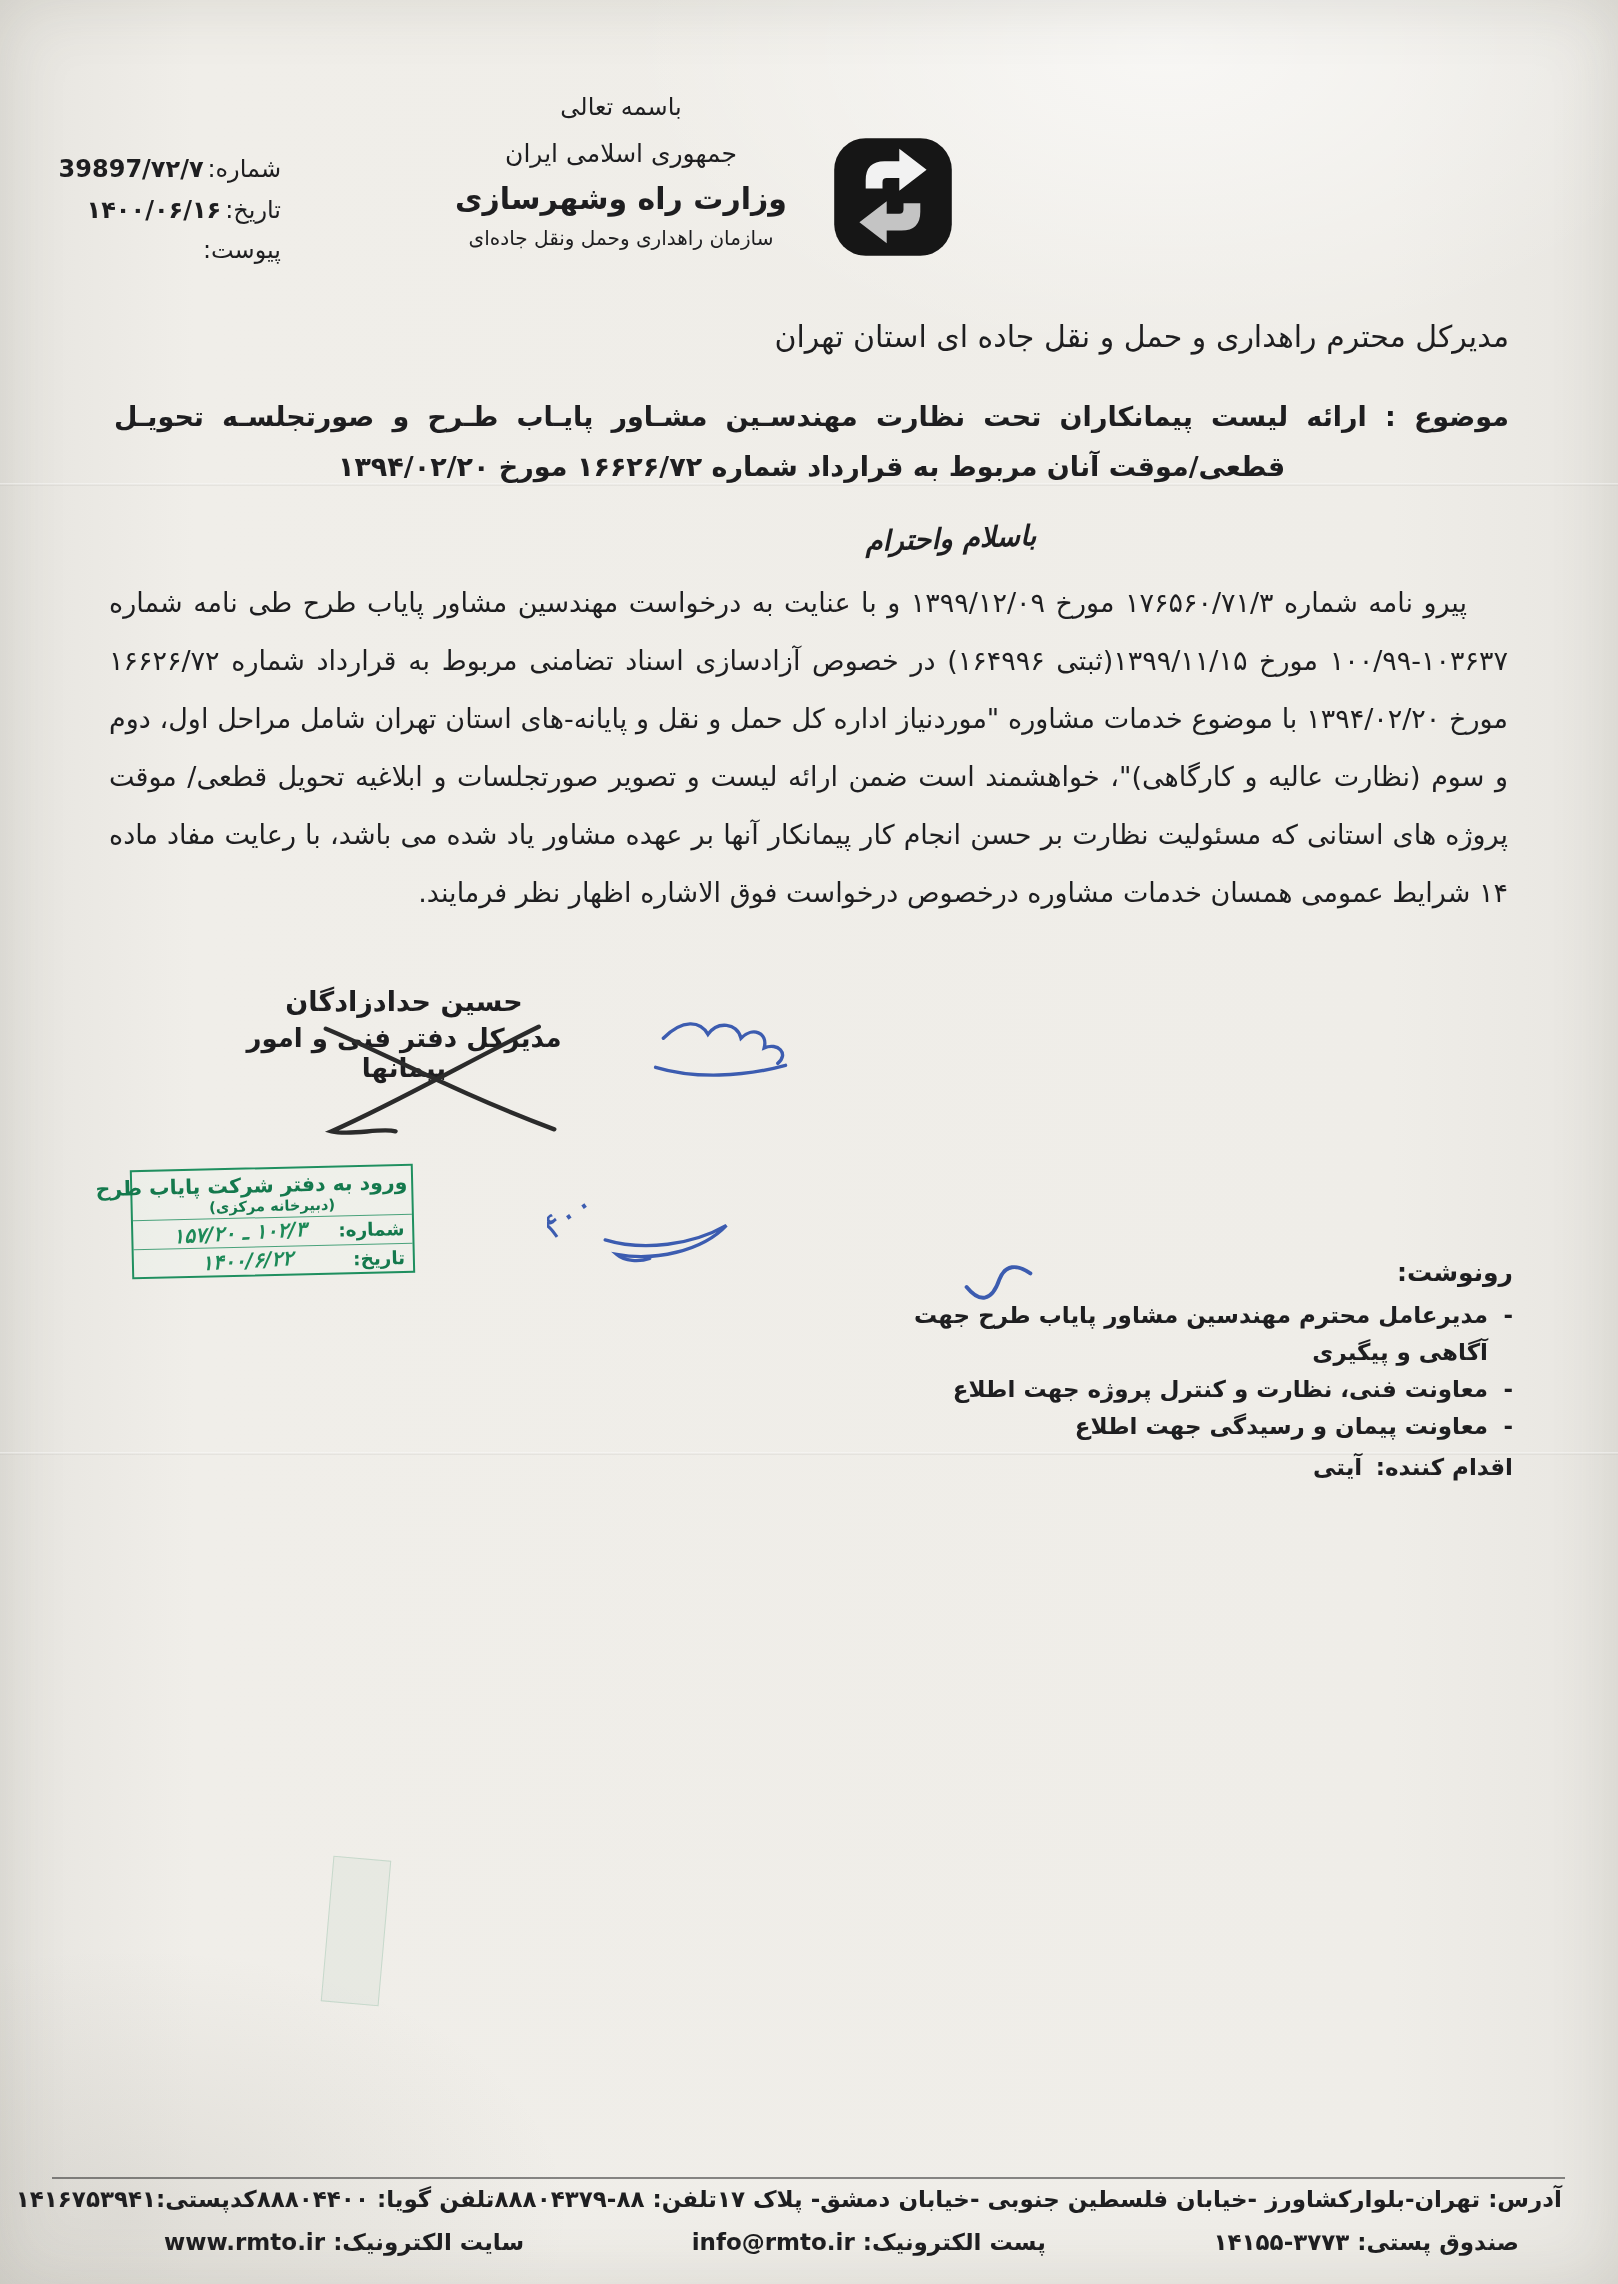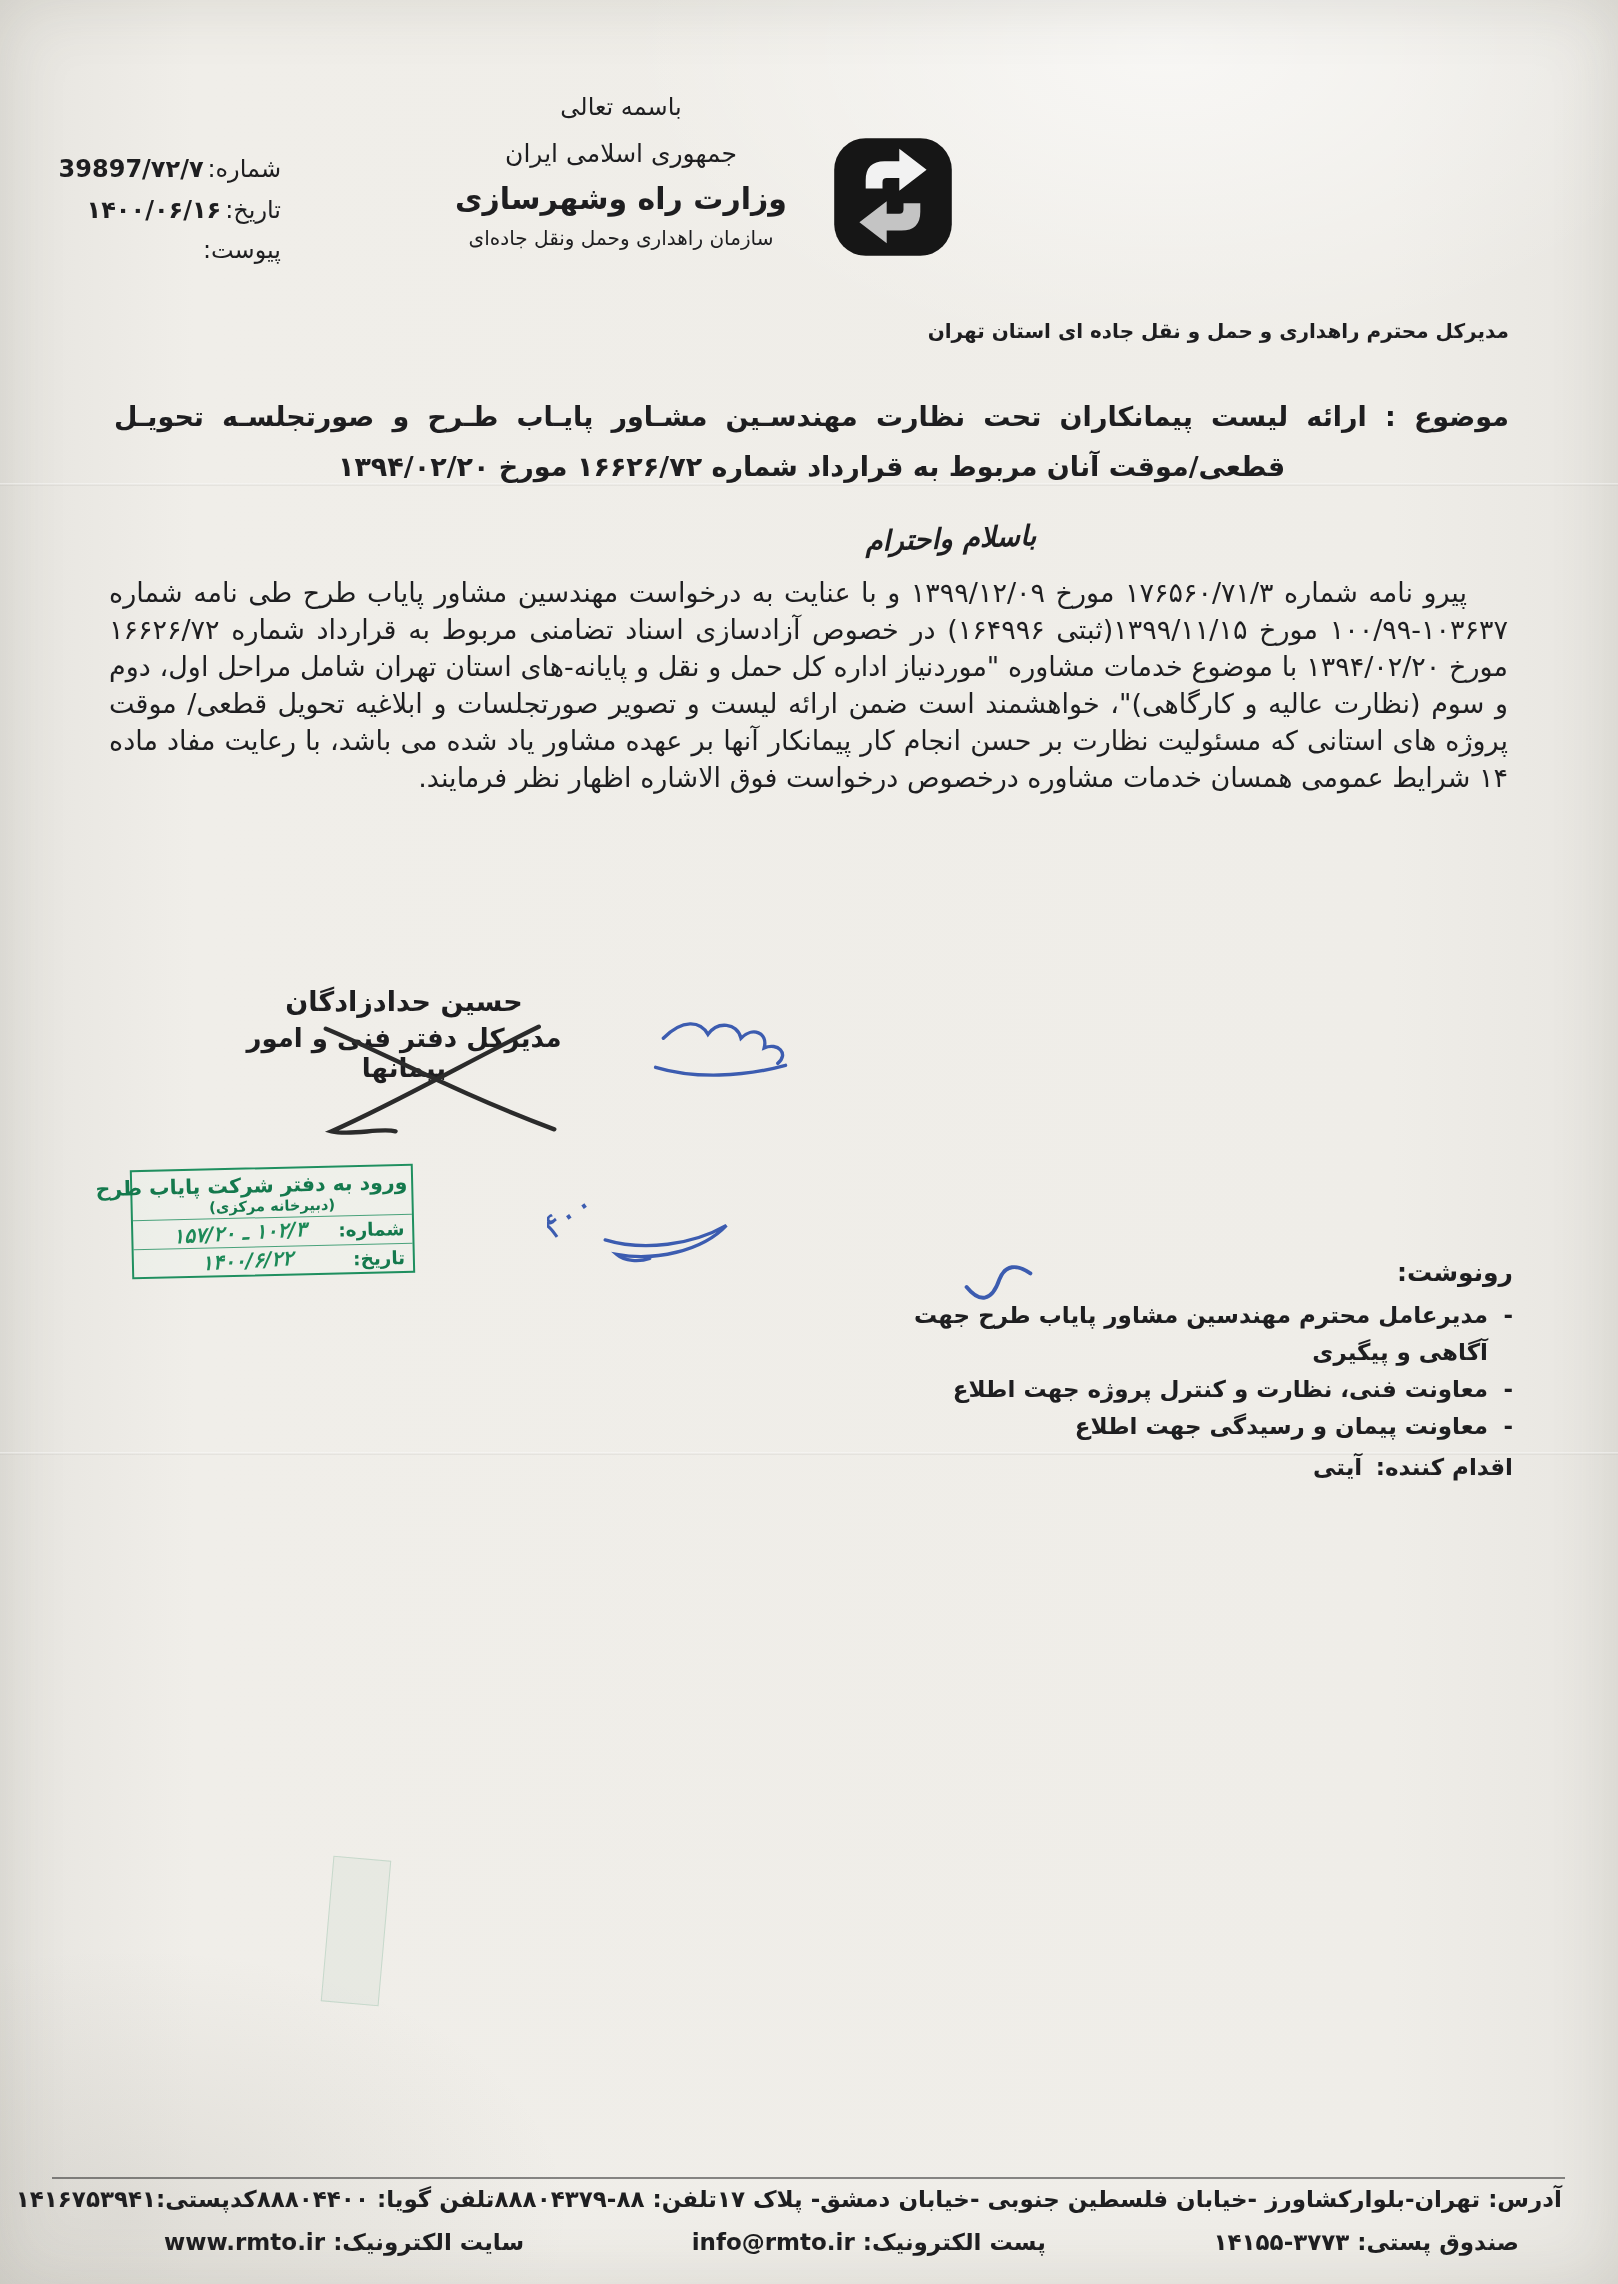--- a/index.html
+++ b/index.html
@@ -31,30 +31,30 @@
   .ministry  { font-size:30px; font-weight:bold; margin-top:13.6px; }
   .org       { font-size:20px; font-weight:normal; margin-top:9.7px; }
 
   
   .ref-block { top:155px; right:1337px; text-align:right; font-size:24px; white-space:nowrap; }
   .ref-row { margin-bottom:12.6px; }
   .ref-val { font-weight:bold; margin-right:3.9px; }
 
   .logo { top:134px; left:831px; width:126px; height:126px; }
 
-  .recipient { top:319px; right:109px; font-size:20px; font-weight:bold; }
+  .recipient { top:319px; right:109px; font-size:30px; font-weight:normal; }
 
   .subject { top:392px; right:109px; left:115px; font-size:27px; font-weight:bold; line-height:50px; }
   .subject-line1 { text-align:justify; text-align-last:justify; }
   .subject-line2 { text-align:center; }
 
   .greeting { top:522px; right:582px; font-size:28px; font-weight:bold; font-style:italic;
     transform:rotate(-2deg); letter-spacing:1px; }
 
-  .body-text { top:574px; right:110px; left:110px; font-size:27px; line-height:37px;
+  .body-text { top:574px; right:110px; left:110px; font-size:27px; line-height:58px;
     text-align:justify; text-indent:41px; }
 
   .signature { top:986px; left:245px; width:320px; text-align:center; font-weight:bold; }
   .sig-name  { font-size:27px; }
   .sig-title { font-size:26px; margin-top:5.8px; }
 
   .sign-mark { top:1019px; left:309px; width:267px; height:121px; }
   .blue-note { top:1007px; left:548px; width:320px; height:267px; }
   .blue-check { top:1252px; left:956px; width:87px; height:68px; }
 

